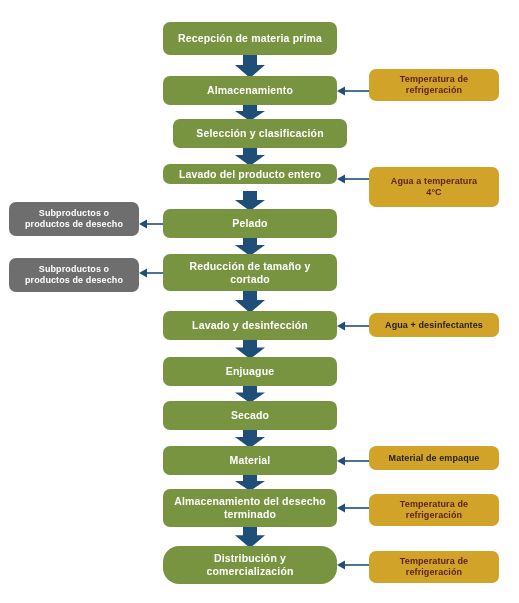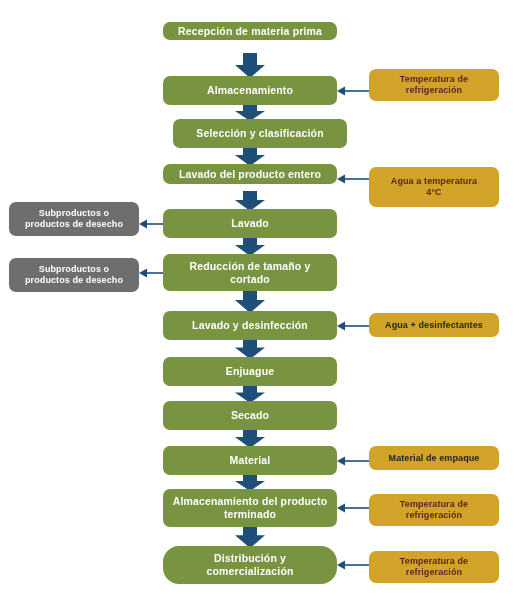--- a/index.html
+++ b/index.html
@@ -190,53 +190,53 @@
         </svg>
       </div>
       <div class="hconn" style="left: 139px; top: 266.5px;">
         <svg width="24" height="12" viewBox="0 0 24 12">
           <line x1="24" y1="6" x2="7" y2="6" stroke="#1F4E79" stroke-width="1.6"></line>
           <polygon fill="#1F4E79" points="0,6 8,1.5 8,10.5"></polygon>
         </svg>
       </div>
     </div>
   <div id="layer-nodes">
-      <div class="node node-main" style="top: 22px; height: 18px;">
+      <div class="node node-main" style="top: 22px; height: 33px;">
         <span class="node-label">Recepción de materia prima</span>
       </div>
       <div class="node node-main" style="top: 76px; height: 29px;">
         <span class="node-label">Almacenamiento</span>
       </div>
       <div class="node node-main" style="top: 119px; height: 29px; margin-left: 10px;">
         <span class="node-label">Selección y clasificación</span>
       </div>
       <div class="node node-main" style="top: 164px; height: 20px;">
         <span class="node-label">Lavado del producto entero</span>
       </div>
       <div class="node node-main" style="top: 209px; height: 29px;">
-        <span class="node-label">Lavado</span>
+        <span class="node-label">Pelado</span>
       </div>
       <div class="node node-main" style="top: 254px; height: 37px;">
         <span class="node-label">Reducción de tamaño  y
 cortado</span>
       </div>
       <div class="node node-main" style="top: 311px; height: 29px; justify-content: center;">
         <span class="node-label">Lavado y desinfección</span>
       </div>
       <div class="node node-main" style="top: 357px; height: 29px;">
         <span class="node-label">Enjuague</span>
       </div>
       <div class="node node-main" style="top: 401px; height: 29px;">
         <span class="node-label">Secado</span>
       </div>
       <div class="node node-main" style="top: 446px; height: 29px;">
         <span class="node-label">Material</span>
       </div>
       <div class="node node-main" style="top: 489px; height: 38px;">
-        <span class="node-label">Almacenamiento del producto
+        <span class="node-label">Almacenamiento del desecho
 terminado</span>
       </div>
       <div class="node node-main" style="top: 546px; height: 38px; border-radius: 16px;">
         <span class="node-label">Distribución y
 comercialización</span>
       </div>
       <div class="node node-input" style="top: 69px; height: 32px;">
         <span class="node-label">Temperatura de
 refrigeración</span>
       </div>

